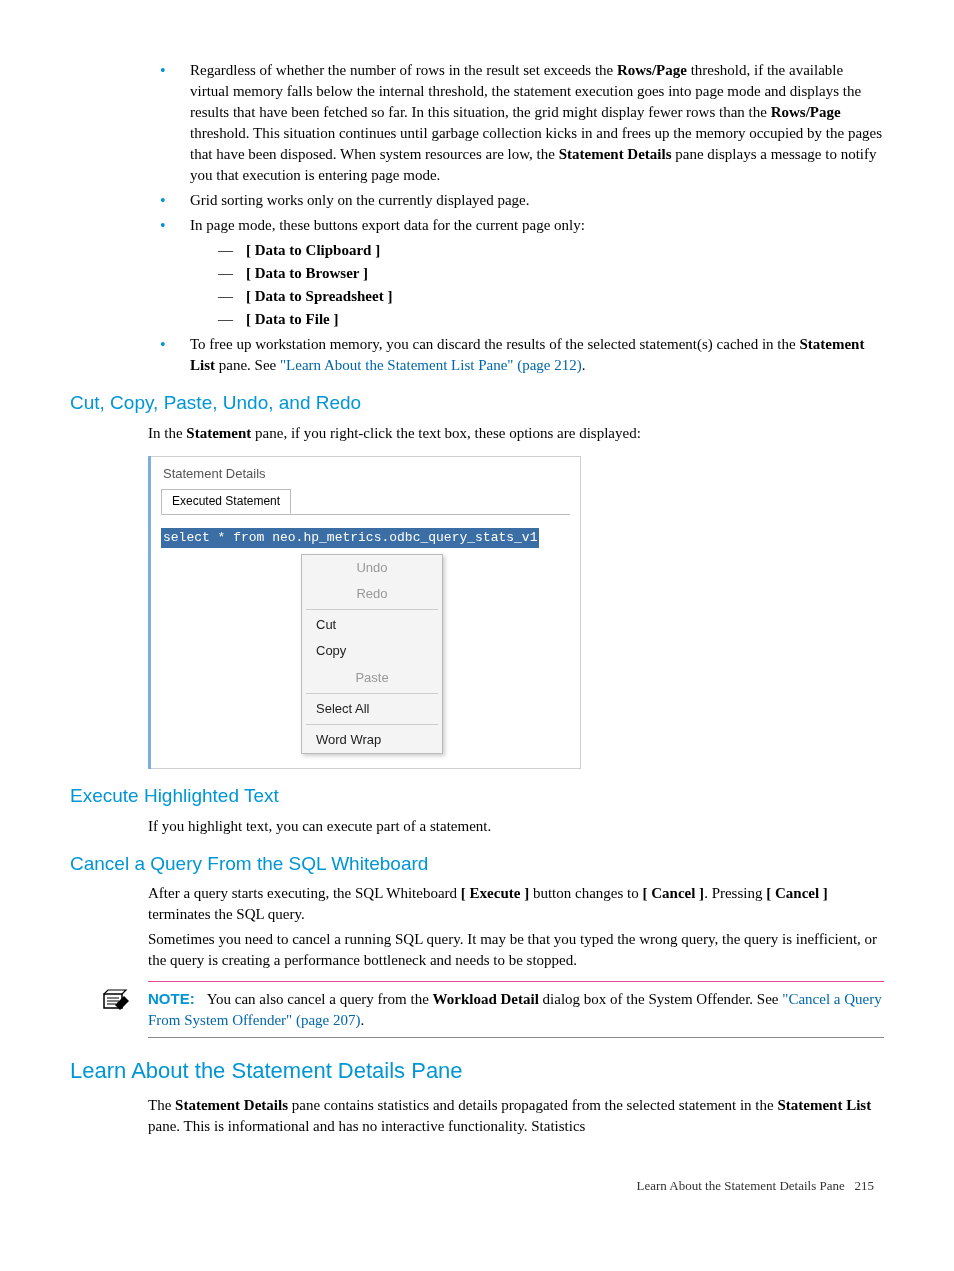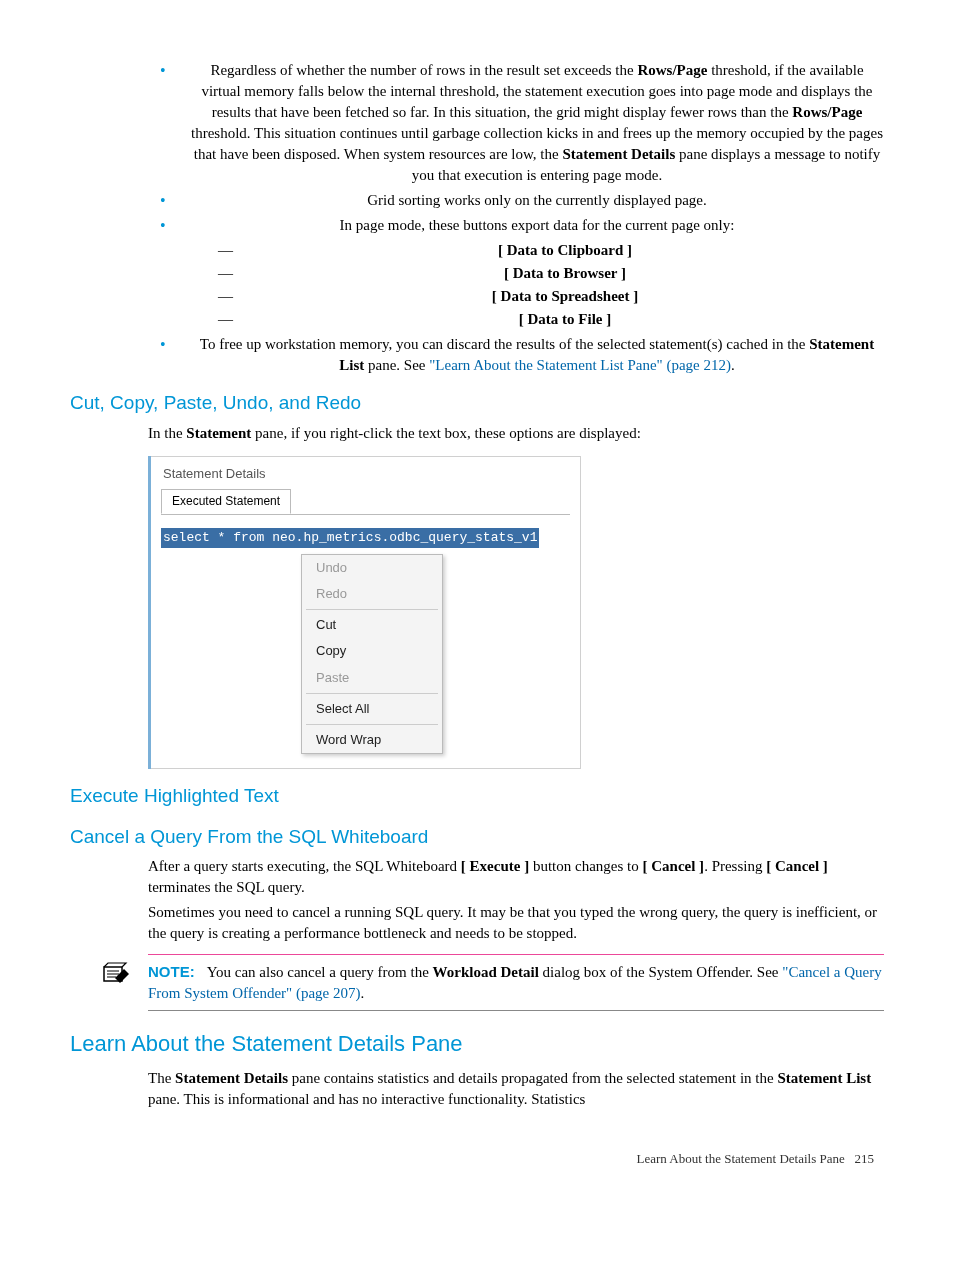--- a/index.html
+++ b/index.html
@@ -11,21 +11,20 @@
     line-height: 1.4;
     background: #fff;
   }
   .content {
     max-width: 820px;
   }
   ul.main-list {
     list-style: none;
     padding-left: 90px;
     margin: 0;
-    text-align: center;
   }
   ul.main-list > li {
     position: relative;
     padding-left: 30px;
     margin-bottom: 4px;
   }
   ul.main-list > li::before {
     content: "•";
     position: absolute;
     left: 0;
@@ -116,20 +115,21 @@
     border: 1px solid #bbb;
     box-shadow: 2px 2px 4px rgba(0,0,0,0.2);
     font-size: 13px;
   }
   .context-menu-item {
     padding: 4px 14px;
     color: #222;
   }
   .context-menu-item.disabled {
     color: #999;
+    text-align: center;
   }
   .context-menu-sep {
     height: 1px;
     background: #ccc;
     margin: 2px 4px;
   }
   .note-box {
     border-top: 1px solid #ec4899;
     border-bottom: 1px solid #888;
     margin: 10px 0 10px 78px;
@@ -205,20 +205,21 @@
       <div class="context-menu-item disabled">Paste</div>
       <div class="context-menu-sep"></div>
       <div class="context-menu-item">Select All</div>
       <div class="context-menu-sep"></div>
       <div class="context-menu-item">Word Wrap</div>
     </div>
   </div>
 </div>
 
 <h3 class="sub-heading">Execute Highlighted Text</h3>
+<p class="body-text">If you highlight text, you can execute part of a statement.</p>
 
 <h3 class="sub-heading">Cancel a Query From the SQL Whiteboard</h3>
 <p class="body-text">
   <span>After a query starts executing, the SQL Whiteboard </span><b>[ Execute ]</b><span> button changes to </span><b>[ Cancel ]</b><span>. Pressing </span><b>[ Cancel ]</b><span> terminates the SQL query.</span>
 </p>
 <p class="body-text">Sometimes you need to cancel a running SQL query. It may be that you typed the wrong query, the query is inefficient, or the query is creating a performance bottleneck and needs to be stopped.</p>
 
 <div class="note-box">
   <svg class="note-icon" viewBox="0 0 28 24">
     <rect x="2" y="6" width="18" height="14" fill="none" stroke="#000" stroke-width="1.5"></rect>

